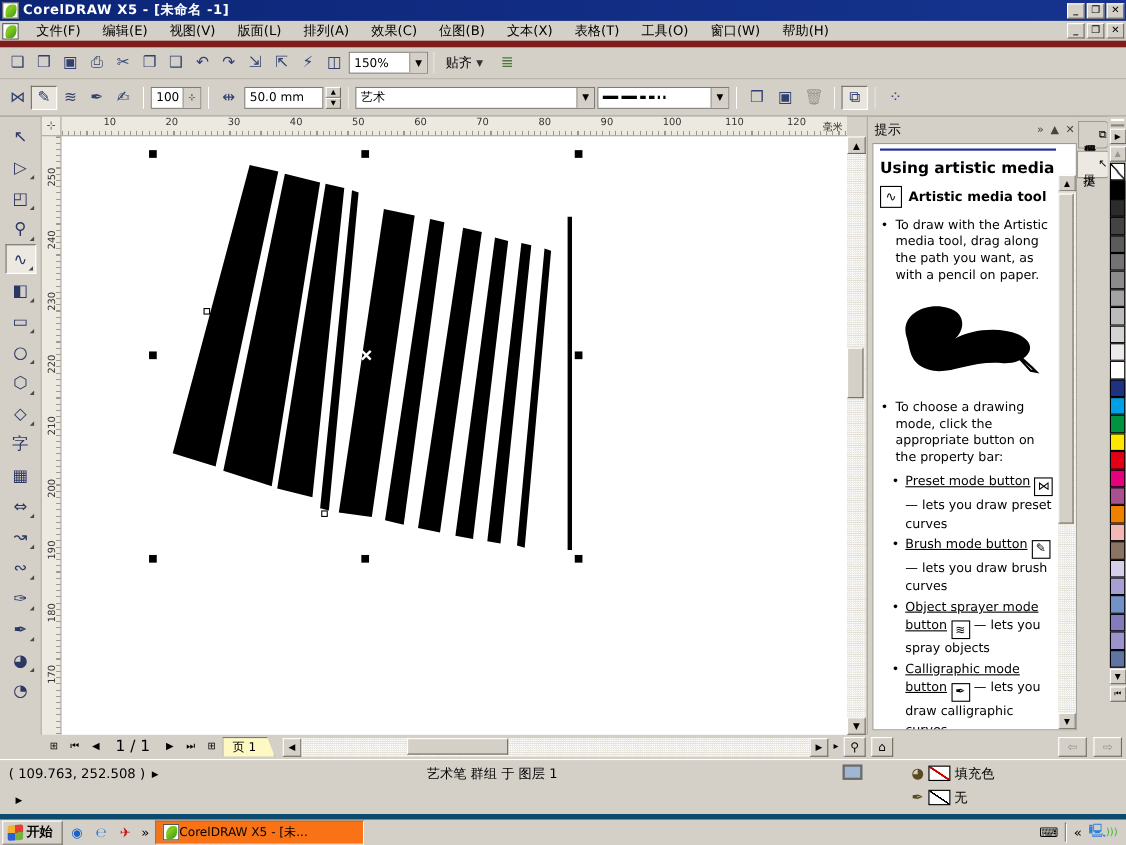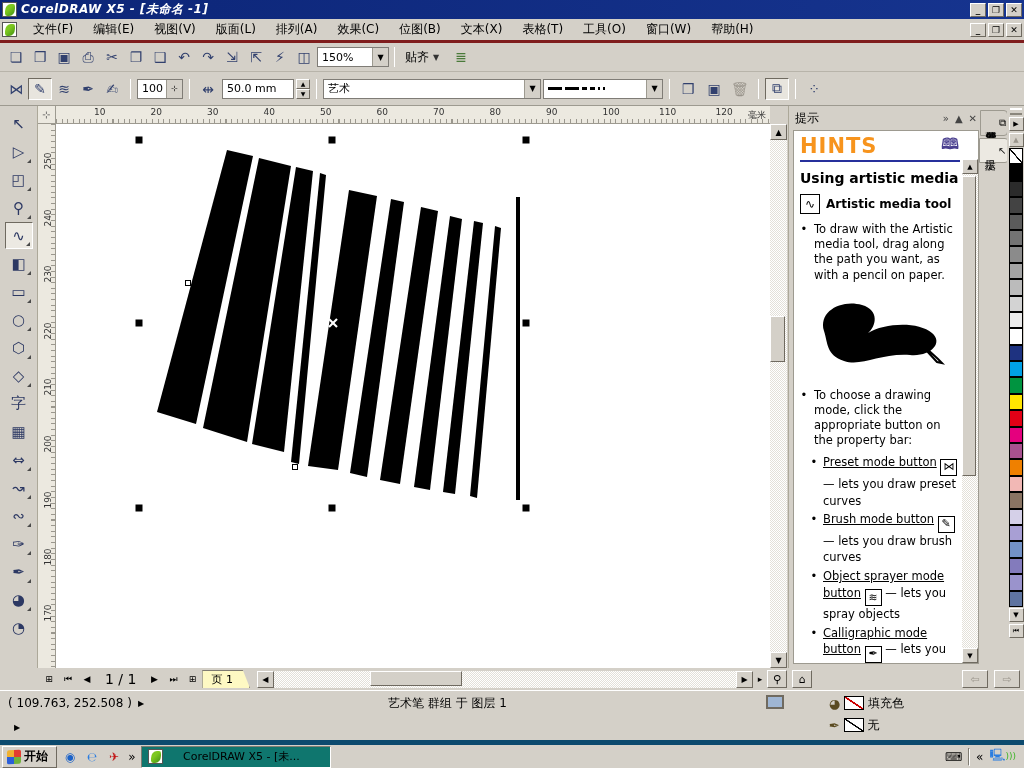--- a/index.html
+++ b/index.html
@@ -8,30 +8,30 @@
   #app { position:relative; width:1024px; height:768px; }
   .bi { border:1px solid; border-color:#807c72 #ffffff #ffffff #807c72; background:#d4d0c8; }
   .btn3 { display:inline-flex; align-items:center; justify-content:center; background:#d4d0c8;
           border:1px solid; border-color:#ffffff #6f6a60 #6f6a60 #ffffff; font-size:11px; }
   .flat { display:inline-flex; align-items:center; justify-content:center; border:1px solid transparent; }
   .pressed { border:1px solid; border-color:#6f6a60 #ffffff #ffffff #6f6a60; background:#e8e5de; }
   .disabled { color:#9a958c !important; }
 
   
   #titlebar { left:0; top:0; width:1024px; height:19px; background:linear-gradient(90deg,#0c2577,#16348f);
-              display:flex; align-items:center; padding:0 2px;font-style:italic; }
+              display:flex; align-items:center; padding:0 2px; }
   #titlebar .ttxt { color:#fff; font-weight:bold; font-size:12px; margin-left:4px; letter-spacing:.5px; }
   .appicon { width:15px; height:15px; background:#fff; border:1px solid #555; position:relative; overflow:hidden; }
   .appicon::after { content:""; position:absolute; left:2px; top:1px; width:10px; height:12px;
                     background:linear-gradient(135deg,#7ec820 40%,#3e8d12 100%); border-radius:60% 20% 60% 20%; }
   .wbtns { margin-left:auto; display:flex; gap:2px; }
   .wbtn { width:16px; height:14px; font-size:9px; line-height:10px; font-weight:bold; }
 
   
-  #menubar { left:0; top:19px; width:1024px; height:24px; border-bottom:3px solid #7f1d1d;
+  #menubar { left:0; top:19px; width:1024px; height:24px; border-bottom:6px solid #7f1d1d;
              display:flex; align-items:center; padding-left:2px; }
   .menu-item { padding:3px 10px; font-size:12px; cursor:default; }
   #menubar .wbtns { margin-right:2px; }
 
   
   #stdbar { left:0; top:43px; width:1024px; height:29px; border-bottom:1px solid #b8b4aa; display:flex; align-items:center; padding-left:4px; gap:1px; }
   #propbar { left:0; top:72px; width:1024px; height:34px; border-bottom:1px solid #9d9a90; display:flex; align-items:center; padding-left:4px; gap:2px; }
   .tbtn { width:24px; height:22px; font-size:14px; color:#31406e; }
   .tsep { width:1px; height:20px; background:#9d9a90; border-right:1px solid #fff; margin:0 4px; }
   .drop { font-size:8px; color:#333; width:10px; }
@@ -90,21 +90,21 @@
   .slash-red { background:linear-gradient(to top right,#fff 45%,#cc0000 46%,#cc0000 54%,#fff 55%); }
   .cross-x { background:linear-gradient(to top right,#fff 46%,#000 47%,#000 53%,#fff 54%),linear-gradient(to bottom right,#fff 46%,#000 47%,#000 53%,#fff 54%); }
   .mini-ic { font-size:13px; color:#5a4a20; }
   #doccolor-icon { position:absolute; right:240px; top:4px; width:18px; height:14px; background:#9fb6d4; border:2px solid #6f6a60; }
 
   
   #taskbar { left:0; top:740px; width:1024px; height:28px; background:#d4d0c8; border-top:5px solid #0c4a6e; display:flex; align-items:center; gap:4px; padding:0 2px; }
   #startbtn { height:22px; padding:0 8px 0 4px; display:flex; align-items:center; gap:3px; font-weight:bold; font-size:12px; }
   .winlogo { width:14px; height:14px; background:conic-gradient(#e33e30 0 25%,#71b33c 0 50%,#2b5fd9 0 75%,#f0b130 0); border-radius:2px; transform:skewY(-4deg); }
   .ql { width:18px; height:18px; display:flex; align-items:center; justify-content:center; font-size:12px; }
-  #task-active { height:22px; min-width:190px; display:flex; align-items:center; gap:20px; padding:0 6px; background:#0f766e; font-size:11px; }
+  #task-active { height:22px; min-width:190px; display:flex; align-items:center; gap:0; padding:0 6px; background:#f97316; font-size:11px; }
   #tray { margin-left:auto; display:flex; align-items:center; gap:6px; padding-right:6px; }
 
   
   #docker { left:788px; top:106px; width:236px; height:562px; border-left:1px solid #aca899; }
   #hints { position:absolute; left:2px; top:2px; width:190px; height:558px; background:#d4d0c8; }
   #hints-titlebar { height:20px; display:flex; align-items:center; padding:0 4px; gap:4px; }
   #hints-titlebar .cap { font-size:12px; }
   #hints-titlebar .hb { margin-left:auto; display:flex; gap:6px; font-size:10px; color:#444; }
   #hints-body { position:absolute; left:2px; top:22px; right:2px; bottom:2px; background:#fff; border:1px solid #9d9a90; overflow:hidden; }
   #hints-scroll { position:absolute; right:0; top:28px; bottom:0; width:16px; background:#f1efe9; display:flex; flex-direction:column; }
@@ -467,24 +467,20 @@
       <div id="hints-titlebar">
         <span class="cap">提示</span>
         <span class="hb">
           <span>»</span>
           <span>▲</span>
           <span>✕</span>
         </span>
       </div>
       <div id="hints-body">
         <div id="hints-content">
-          <div id="hints-brand">
-            <span>HINTS</span>
-            <span class="book">🕮</span>
-          </div>
           <div id="hints-rule"></div>
           <div class="h-head">Using artistic media</div>
           <div class="h-toolline">
             <span class="ic-box">∿</span>
             <span style="font-weight:bold;">Artistic media tool</span>
           </div>
           <div class="h-b">
             <span class="dot">•</span>
               <span>To draw with the Artistic media tool, drag along the path you want, as with a pencil on paper.</span>
           </div>

